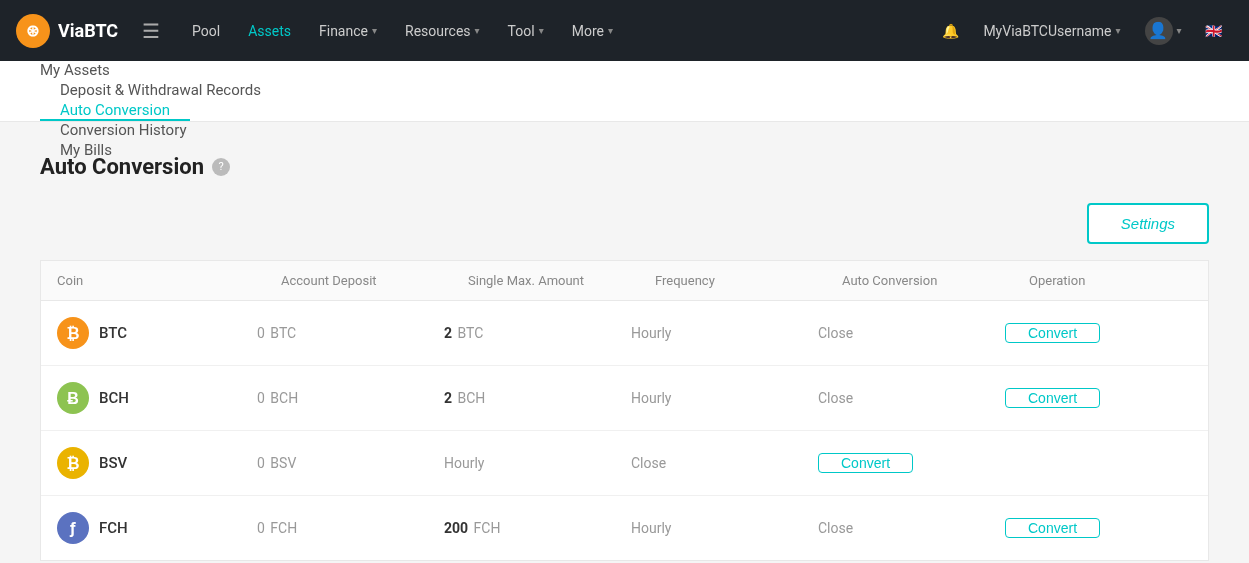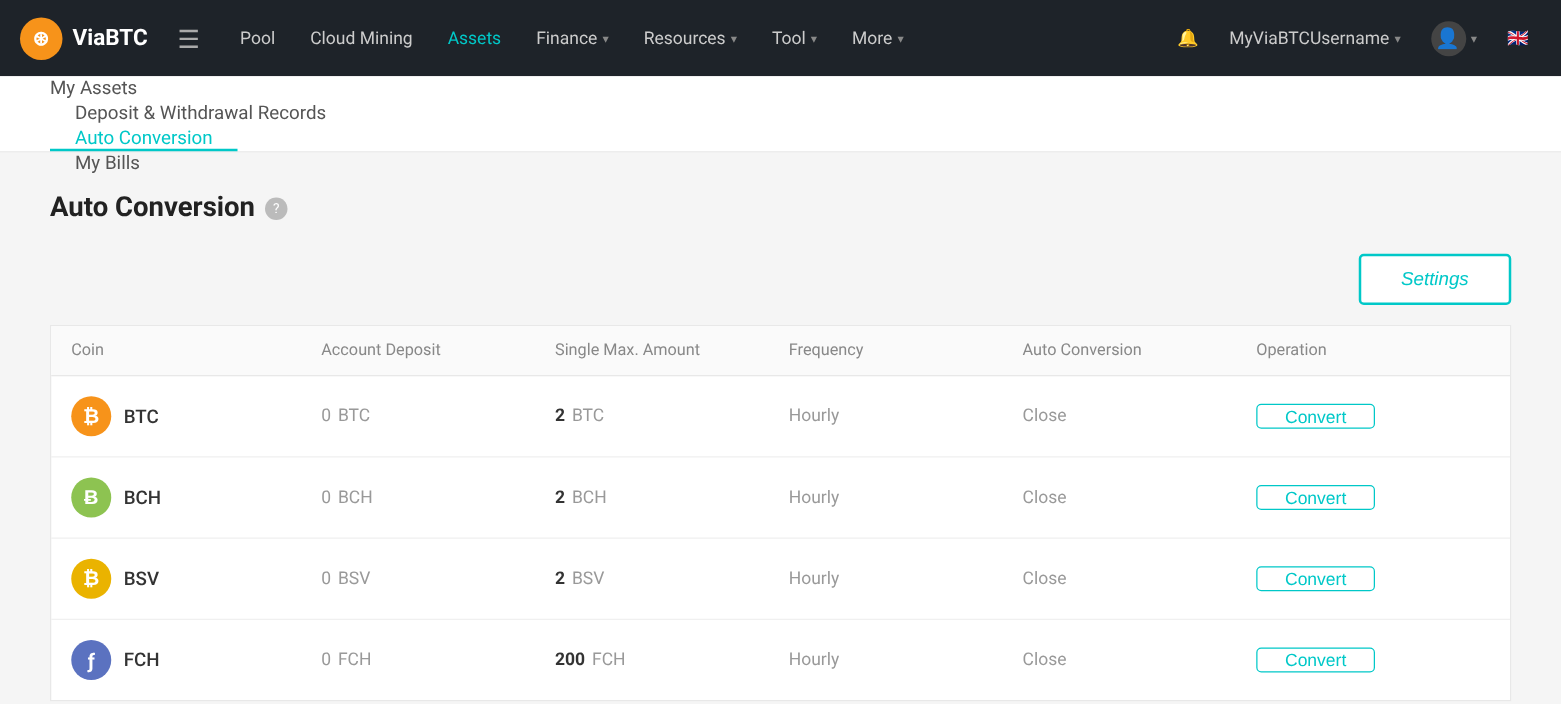--- a/index.html
+++ b/index.html
@@ -100,20 +100,21 @@
     .table-container {
       background: #fff;
       border: 1px solid #e8e8e8;
     }
     .table-header {
       display: grid;
       grid-template-columns: 200px 1fr 1fr 1fr 1fr 1fr;
       padding: 12px 16px;
       border-bottom: 1px solid #e8e8e8;
       background: #fafafa;
+      gap: 24px;
     }
     .table-header-cell {
       font-size: 13px; color: #888; font-weight: 400;
     }
     .table-row {
       display: grid;
       grid-template-columns: 200px 1fr 1fr 1fr 1fr 1fr;
       padding: 16px 16px;
       border-bottom: 1px solid #f0f0f0;
       align-items: center;
@@ -152,23 +153,20 @@
 <nav class="navbar">
   <div class="navbar-logo">
     <div class="logo-icon">⊛</div>
     <span>ViaBTC</span>
   </div>
   <div class="navbar-hamburger">☰</div>
 
   <div class="nav-item">
     <span>Pool</span>
   </div>
-  <div class="nav-item">
-    <span>Cloud Mining</span>
-  </div>
   <div class="nav-item active">
     <span>Assets</span>
   </div>
   <div class="nav-item">
     <span>Finance</span>
     <span class="arrow">▾</span>
   </div>
   <div class="nav-item">
     <span>Resources</span>
     <span class="arrow">▾</span>
@@ -200,20 +198,23 @@
 
 <div class="subnav">
   <div class="subnav-item">
     <span>My Assets</span>
   </div>
   <div class="subnav-item">
     <span>Deposit &amp; Withdrawal Records</span>
   </div>
   <div class="subnav-item active">
     <span>Auto Conversion</span>
+  </div>
+  <div class="subnav-item">
+    <span>Conversion History</span>
   </div>
   <div class="subnav-item">
     <span>My Bills</span>
   </div>
 </div>
 
 <div class="main-content">
   <div class="section-title-row">
     <span class="section-title">Auto Conversion</span>
     <div class="info-icon">?</div>
@@ -275,24 +276,20 @@
 
     <div class="table-row">
       <div class="coin-cell">
         <div class="coin-icon bsv-icon">₿</div>
         <span class="coin-name">BSV</span>
       </div>
       <div class="balance-cell">
         <span class="zero">0</span>
         <span class="unit"> BSV</span>
       </div>
-      <div class="amount-cell">
-        <span class="bold">2</span>
-        <span class="unit"> BSV</span>
-      </div>
       <div class="freq-cell">Hourly</div>
       <div class="status-cell">Close</div>
       <div class="op-cell">
         <button class="convert-btn">Convert</button>
       </div>
     </div>
 
     <div class="table-row">
       <div class="coin-cell">
         <div class="coin-icon fch-icon">ƒ</div>

